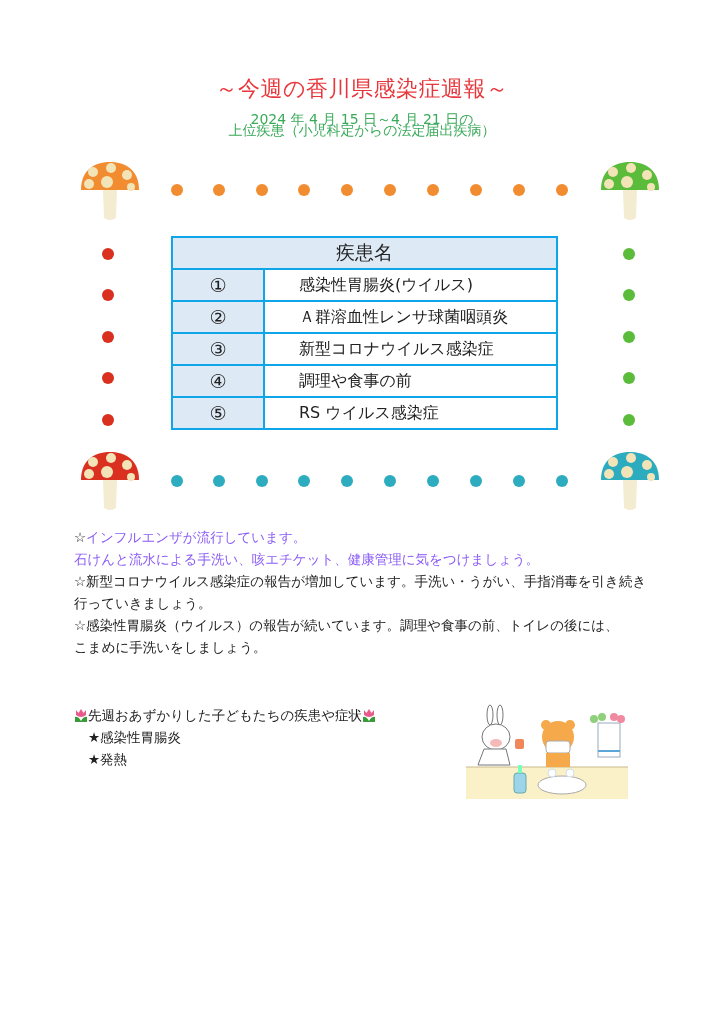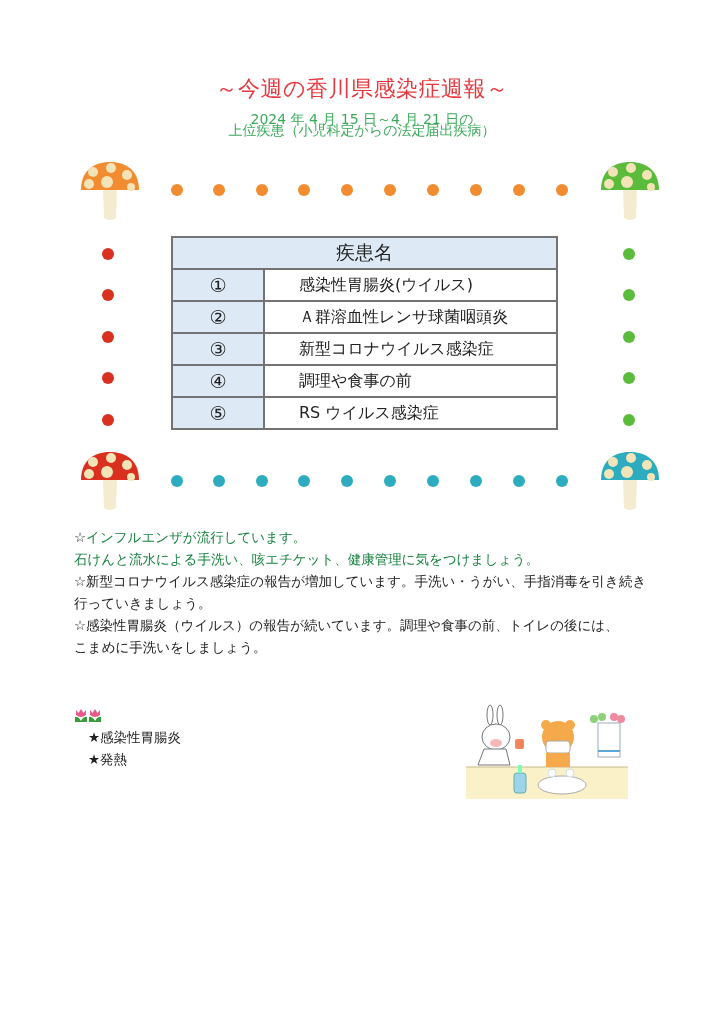--- a/index.html
+++ b/index.html
@@ -10,27 +10,27 @@
   .subtitle { left:0; width:724px; text-align:center; color:#3aaa5a; font-size:14px; }
   .sub1 { top:111px; }
   .sub2 { top:122px; }
 
   .dot { position:absolute; width:12px; height:12px; border-radius:50%; }
 
   
   .mush { position:absolute; width:66px; height:62px; }
 
   table.dz { position:absolute; left:171px; top:236px; width:387px; border-collapse:collapse; }
-  table.dz td, table.dz th { border:2px solid #737373; height:30px; padding:0; }
+  table.dz td, table.dz th { border:2px solid #0ea5e9; height:30px; padding:0; }
   table.dz th { background:#dde9f5; font-weight:normal; font-size:19px; text-align:center; height:30px; }
   table.dz td.num { width:90px; background:#dde9f5; text-align:center; font-size:19px; }
   table.dz td.name { background:#fff; font-size:16px; padding-left:34px; text-align:left;border-radius:15px; }
 
   .note { left:74px; font-size:13.5px; line-height:22px; }
-  .red { color:#15803d; }
+  .red { color:#8b5cf6; }
   .sect { left:74px; top:704px; font-size:13.5px; line-height:22px; }
   .sym-list { left:88px; top:726px; font-size:13.5px; line-height:22px; }
 
   .illus { left:466px; top:703px; width:162px; height:96px; }
 </style>
 </head>
 <body>
 
 <div class="abs title">～今週の香川県感染症週報～</div>
 <div class="abs subtitle sub1">2024 年 4 月 15 日～4 月 21 日の</div>
@@ -150,21 +150,21 @@
 <div class="abs note red" style="top:548px;">石けんと流水による手洗い、咳エチケット、健康管理に気をつけましょう。</div>
 <div class="abs note" style="top:570px;">☆新型コロナウイルス感染症の報告が増加しています。手洗い・うがい、手指消毒を引き続き</div>
 <div class="abs note" style="top:592px;">行っていきましょう。</div>
 <div class="abs note" style="top:614px;">☆感染性胃腸炎（ウイルス）の報告が続いています。調理や食事の前、トイレの後には、</div>
 <div class="abs note" style="top:636px;">こまめに手洗いをしましょう。</div>
 
 <div class="abs sect">
   <svg width="14" height="14" viewBox="0 0 14 14" style="vertical-align:-2px">
     <path d="M2,2 L4.5,5 L7,1 L9.5,5 L12,2 L12,7 Q7,11 2,7 Z" fill="#e85a8a"></path>
     <path d="M1,9 Q4,8 7,13 Q10,8 13,9 L13,14 L1,14 Z" fill="#3a9a3a"></path>
-  </svg><svg width="14" height="14" viewBox="0 0 14 14" style="vertical-align:-2px">
+  </svg><span>先週おあずかりした子どもたちの疾患や症状</span><svg width="14" height="14" viewBox="0 0 14 14" style="vertical-align:-2px">
     <path d="M2,2 L4.5,5 L7,1 L9.5,5 L12,2 L12,7 Q7,11 2,7 Z" fill="#e85a8a"></path>
     <path d="M1,9 Q4,8 7,13 Q10,8 13,9 L13,14 L1,14 Z" fill="#3a9a3a"></path>
   </svg>
 </div>
 <div class="abs sym-list">
   <div>★感染性胃腸炎</div>
   <div>★発熱</div>
 </div>
 
 <svg class="abs illus" viewBox="0 0 162 96">

